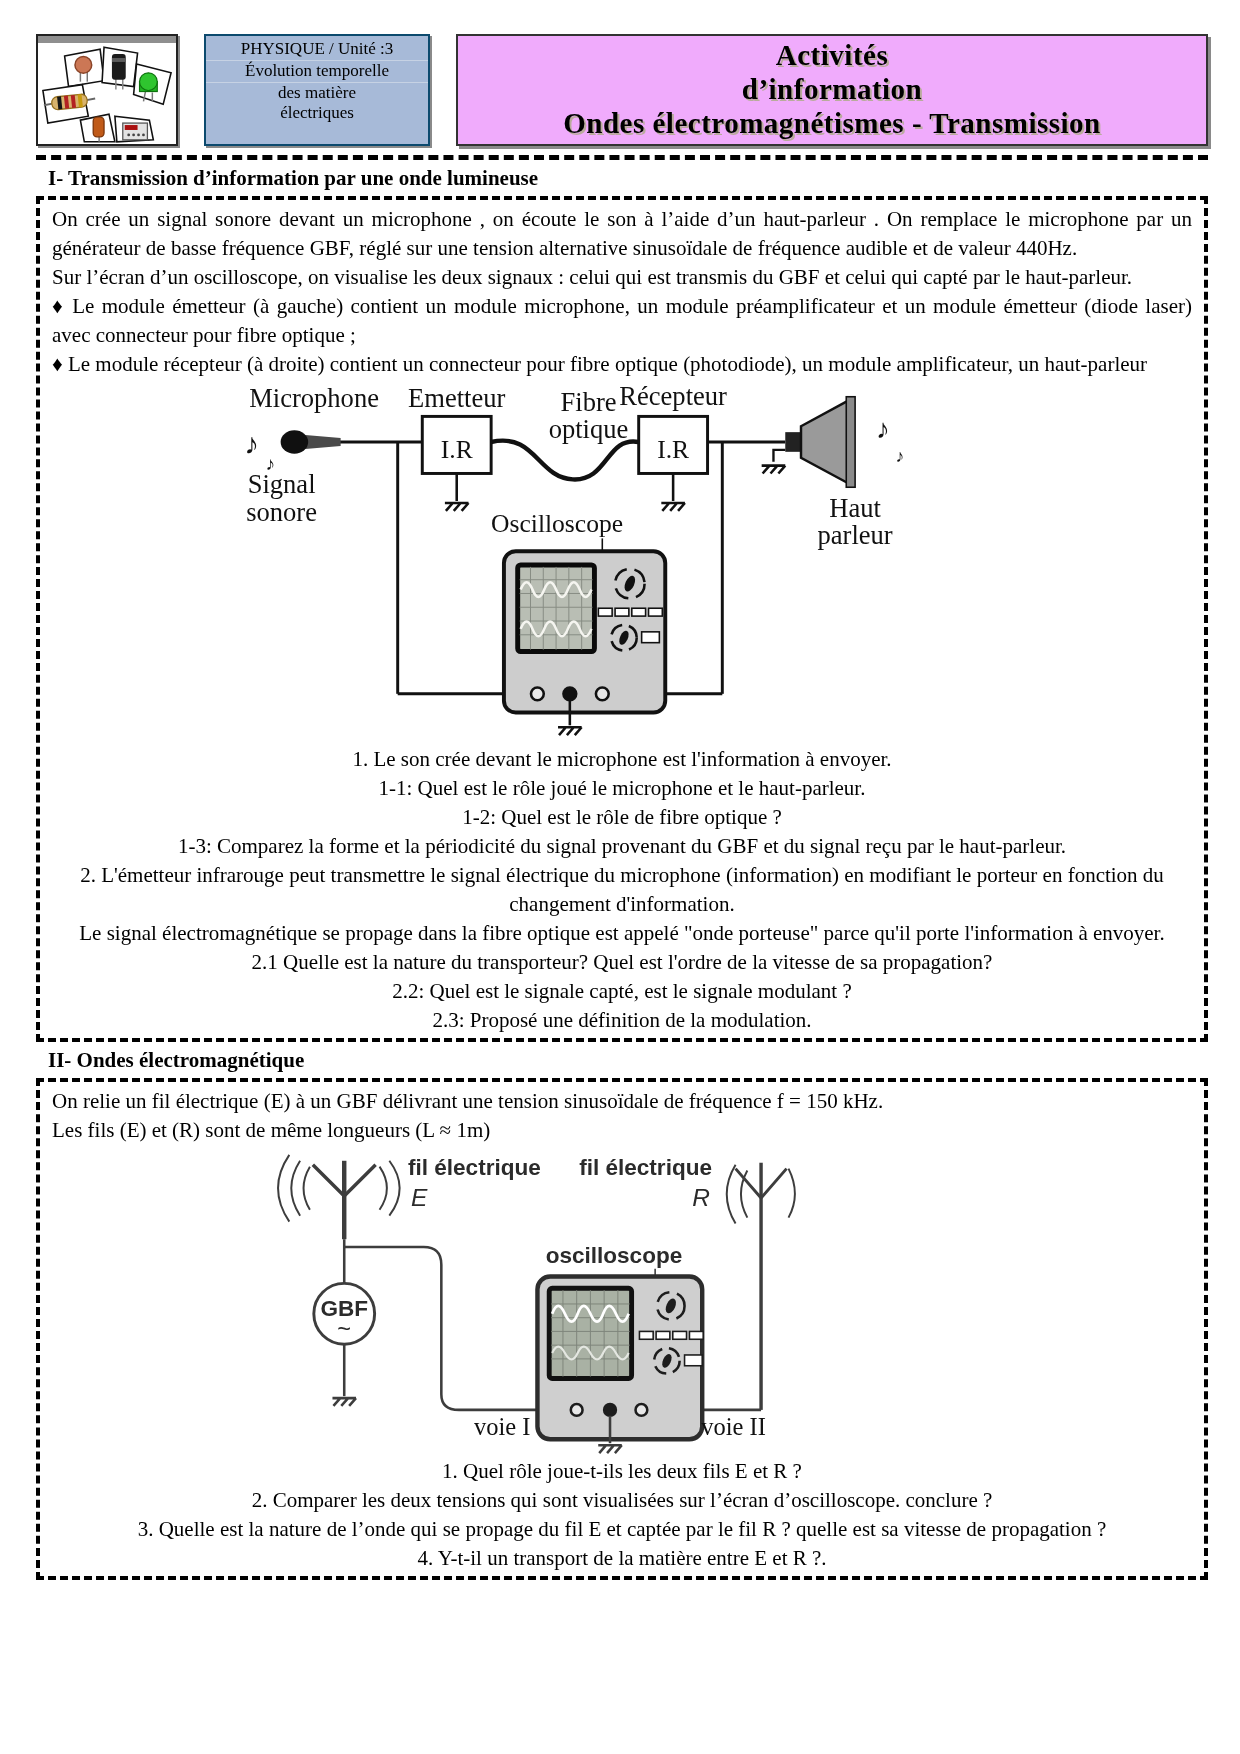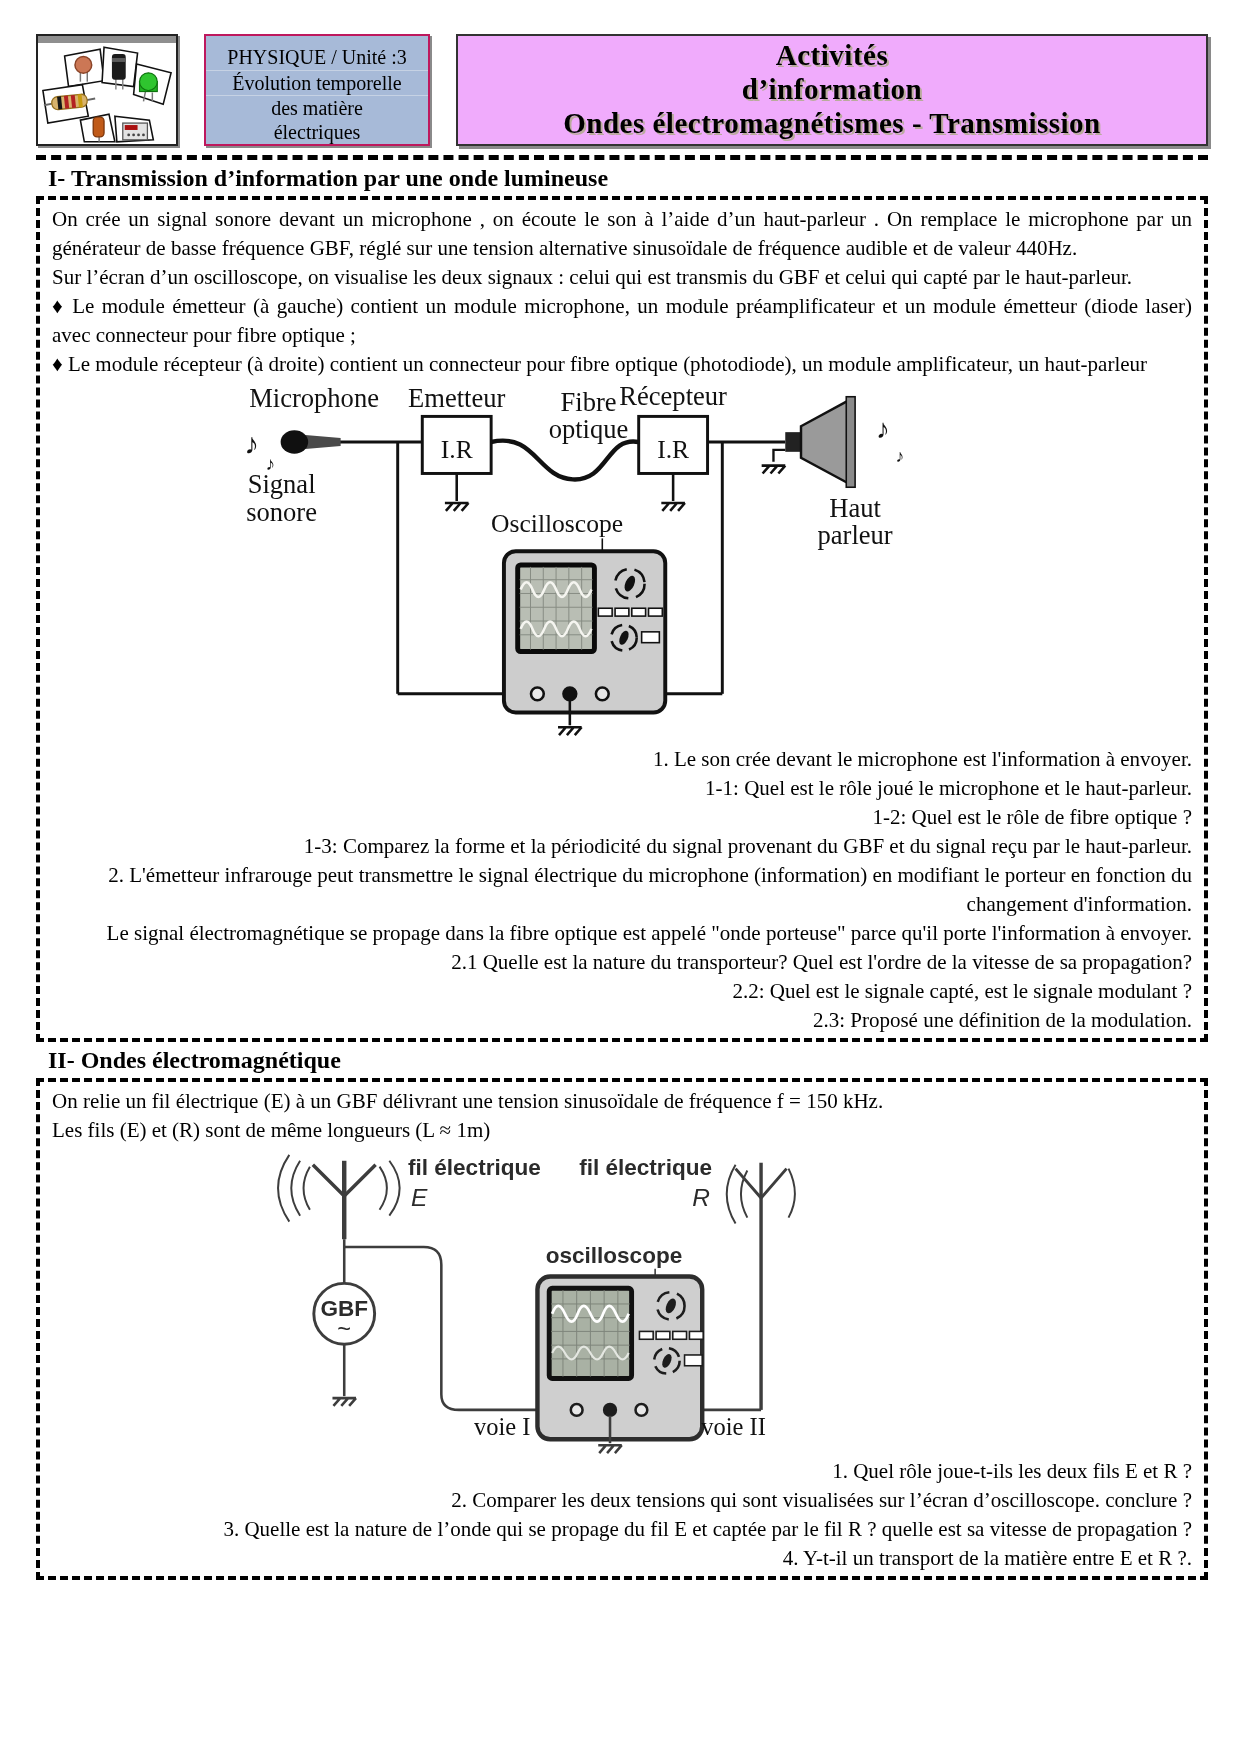--- a/index.html
+++ b/index.html
@@ -13,46 +13,46 @@
 
   
   .header-row { display:flex; gap:26px; height:112px; align-items:stretch; }
   .logo-box {
     width:142px; background:#fff; border:2px solid #222;
     box-shadow:2px 2px 0 #8a8a8a; position:relative; flex:none;
   }
   .logo-box .topstrip { height:7px; background:#8f8f8f; }
   .logo-box svg { display:block; width:100%; height:calc(100% - 7px); }
   .unit-box {
-    width:226px; flex:none; background:#a7bad8; border:2px solid #be185d;
+    width:226px; flex:none; background:#a7bad8; border:2px solid #0c4a6e;
     box-shadow:2px 2px 0 #8a8a8a; text-align:center;
-    font-size:20px; line-height:1.2; padding-top:9px;
+    font-size:17px; line-height:1.2; padding-top:3px;
   }
   .unit-box .u-row1 { border-bottom:1px solid #c6d2e4; padding-bottom:1px; }
   .unit-box .u-row2 { border-bottom:1px solid #c6d2e4; }
   .activity-box {
     flex:1; background:#f0abfc; border:2px solid #333;
     box-shadow:3px 3px 0 #8a8a8a; text-align:center;
     font-weight:bold; padding-top:2px;
   }
   .activity-box div {
     font-size:29px; line-height:34px;
     text-shadow:2px 2px 0 #b9ab9c;
     letter-spacing:0.5px;
   }
 
   
   .dashed-rule { border:none; border-top:5px dashed #000; margin:9px 0 0 0; }
-  .section-title { font-size:24px; font-weight:bold; margin:3px 0 2px 12px; line-height:31px; }
+  .section-title { font-size:21px; font-weight:bold; margin:3px 0 2px 12px; line-height:31px; }
   .dashed-box { border:4px dashed #000; padding:5px 12px 3px 12px; }
 
   .doc-text, .qline {
     font-size:21px; line-height:29px; text-align:justify; margin:0;
   }
-  .qline { text-align:right; }
+  .qline { text-align:center; }
 
   
   .diagram1 { width:700px; margin:2px 0 2px 158px; }
   .diagram1 svg { display:block; width:700px; height:362px; }
   .diagram2 { width:620px; margin:4px 0 2px 198px; }
   .diagram2 svg { display:block; width:620px; height:306px; }
 
   svg text { font-family:"Liberation Serif", serif; fill:#111; }
   svg text.sans { font-family:"Liberation Sans", sans-serif; fill:#2b2b2b; }
 </style>

